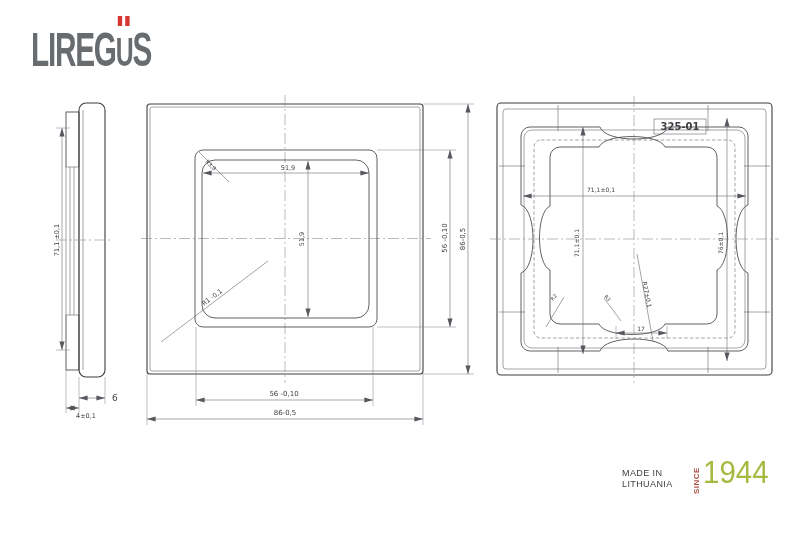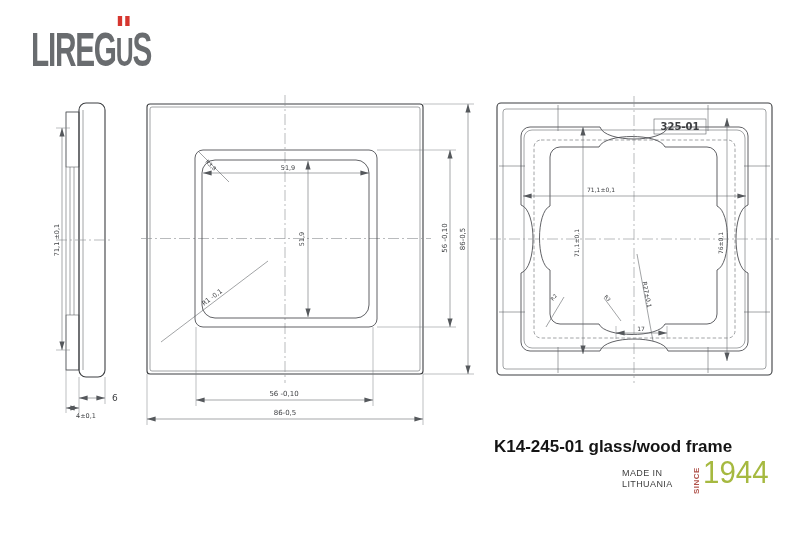--- a/index.html
+++ b/index.html
@@ -184,21 +184,20 @@
       <line class="dim" x1="616" y1="333" x2="667" y2="333" marker-start="url(#ar)" marker-end="url(#ar)"></line>
       <text class="dtxt" font-size="6" text-anchor="middle" x="641" y="331">17</text>
 
       <line class="thin" x1="546" y1="327" x2="564" y2="297"></line>
       <text class="dtxt" font-size="5" text-anchor="start" transform="translate(553,301) rotate(-50)">R2</text>
       <line class="thin" x1="604" y1="298" x2="621" y2="321"></line>
       <text class="dtxt" font-size="5" text-anchor="start" transform="translate(604,297) rotate(47)">R3</text>
     </g>
   </svg>
 
-  <div class="part-title">K14-245-01 glass/wood frame</div>
   <div class="madein">
     <div>MADE IN</div>
     <div>LITHUANIA</div>
   </div>
   <div class="since">SINCE</div>
   <div class="year">1944</div>
 
 </div>
 
 </body></html>

